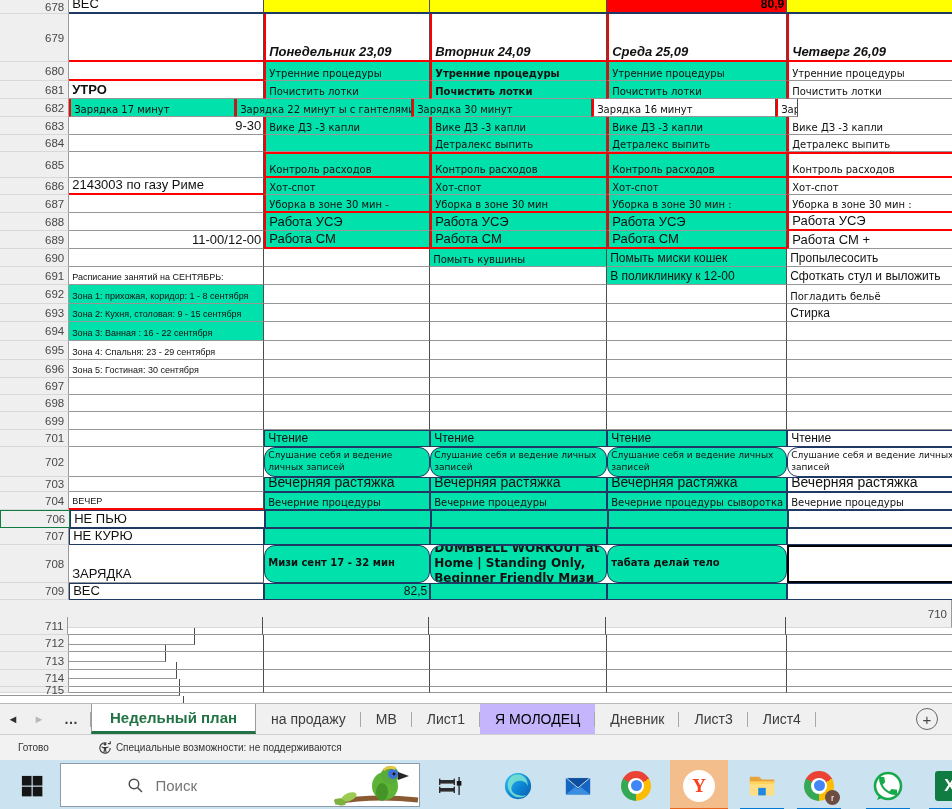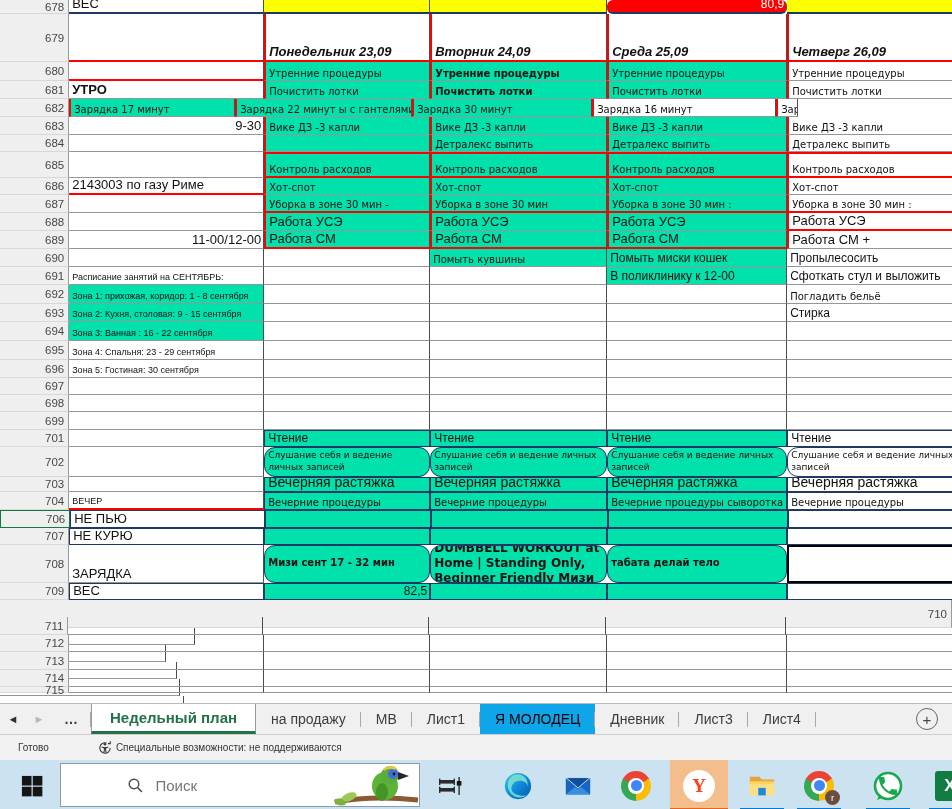--- a/index.html
+++ b/index.html
@@ -20,21 +20,21 @@
   .col0{width:195px;font-size:13px;font-family:"Liberation Sans",sans-serif;}
   .col1{width:166px;} .col2{width:177px;} .col3{width:180px;} .col4{width:184px;} .col5{width:22px;}
 
   .t{background:#00E1AC;} .y{background:#FFFF00;} .r{background:#FE0000;}
   .s9{font-size:9px;} .s10{font-size:10px;} .s10b{font-size:10px;font-weight:700;}
   .s85b{font-size:12px;font-weight:700;}
   .s12{font-size:12px;font-family:"Liberation Sans",sans-serif;}
   .s13{font-size:13px;font-family:"Liberation Sans",sans-serif;}
   .s14{font-size:14px;font-family:"Liberation Sans",sans-serif;}
   .b{font-weight:700;} .ar{justify-content:flex-end;}
-  .dred{color:#ffffff;font-weight:400;border-radius:6px;}
+  .dred{color:#000000;font-weight:700;}
   .hdr{font-size:13px;font-weight:700;font-style:italic;font-family:"Liberation Sans",sans-serif;align-items:flex-end;}
   .wrap{white-space:normal;align-items:center;line-height:1.25;border-radius:11px;}
   .blr{border-left:2px solid #f00;}
   .btr{border-top:2px solid #f00;} .bbr{border-bottom:2px solid #f00;}
   .bbn{border-bottom:2px solid #1F3864;}
   .ban{border:1px solid #1F3864;}
   .bk{border:2px solid #000;}
   .bgr{border:1.5px solid #107c41;}
 
   
@@ -42,21 +42,21 @@
           display:flex;align-items:stretch;font-size:14px;color:#3c3c3c;}
   .nav-arrow{display:flex;align-items:center;justify-content:center;width:26px;font-size:11px;color:#2f2f2f;cursor:pointer;}
   .nav-arrow.disabled{color:#b8b8b8;}
   .tab{position:relative;display:flex;align-items:center;padding:0 15px;cursor:pointer;}
   .tab::after{content:"";position:absolute;right:0;top:8px;width:1px;height:15px;background:#a8a8a8;}
   .tab.overflow-tab{padding:0 12px;font-weight:700;letter-spacing:1px;}
   .tab.active{background:#fff;color:#217346;font-weight:700;font-size:15px;
               border-left:1px solid #9a9a9a;border-right:1px solid #9a9a9a;
               border-bottom:3px solid #217346;padding:0 18px;}
   .tab.active::after{display:none;}
-  .tab.highlight{background:#0ea5e9;color:#000;}
+  .tab.highlight{background:#c4b5fd;color:#000;}
   .add-sheet{position:absolute;right:14px;top:4px;width:20px;height:20px;border:1px solid #666;
              border-radius:50%;display:flex;align-items:center;justify-content:center;
              font-size:15px;color:#444;cursor:pointer;}
 
   
   .statusbar{height:25px;background:#f2f2f2;border-top:1px solid #cfcfcf;display:flex;
              align-items:center;font-size:10px;color:#333;}
   .status-ready{margin-left:18px;}
   .acc{display:flex;align-items:center;margin-left:48px;gap:3px;}
   .acc svg{display:block;}

